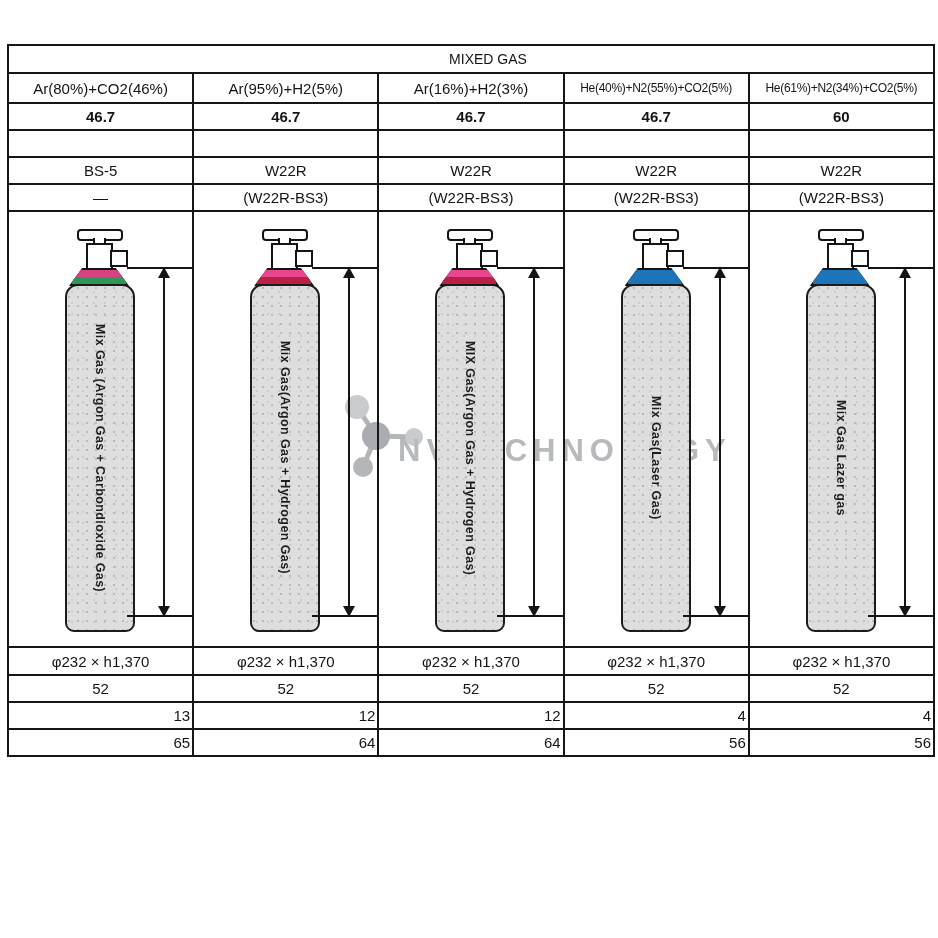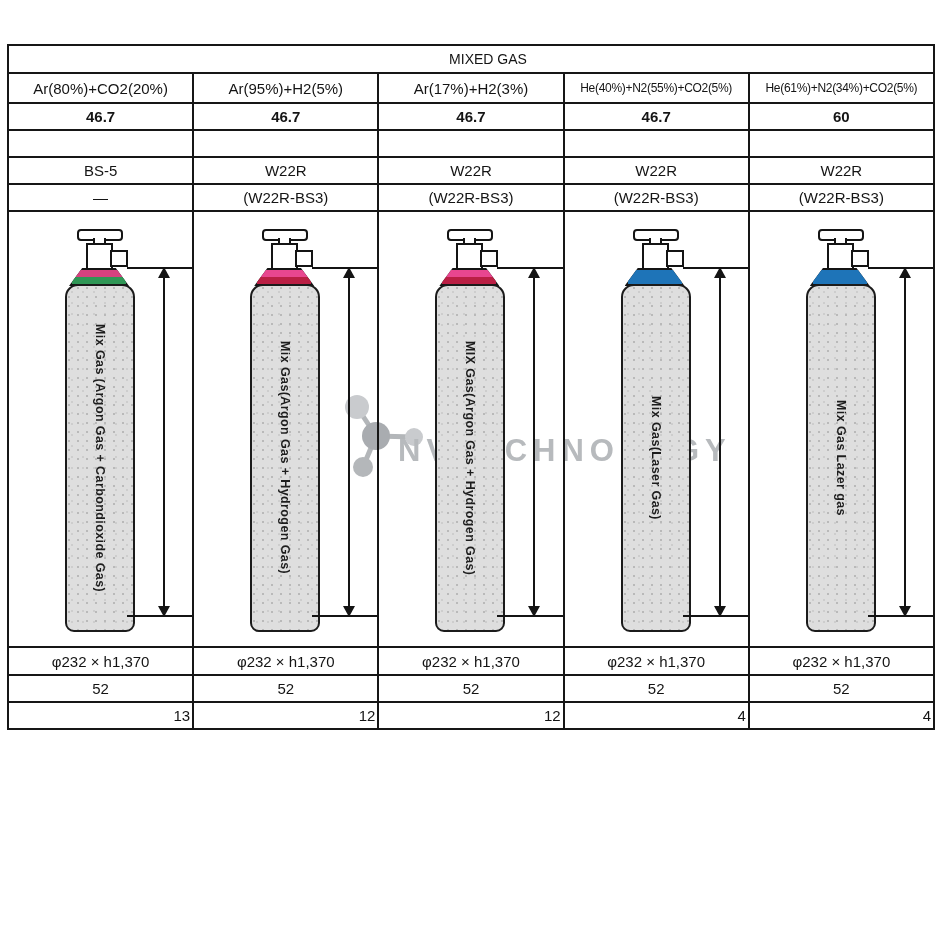--- a/index.html
+++ b/index.html
@@ -119,23 +119,23 @@
         <col style="width:20%">
         <col style="width:20%">
       </colgroup>
 
     <tbody>
         <tr class="r-title">
       <td colspan="5">MIXED GAS</td>
     </tr>
 
     <tr class="r-gas">
-      <td>Ar(80%)+CO2(20%)</td>
+      <td>Ar(80%)+CO2(46%)</td>
       <td>Ar(95%)+H2(5%)</td>
-      <td>Ar(17%)+H2(3%)</td>
+      <td>Ar(16%)+H2(3%)</td>
       <td class="small">He(40%)+N2(55%)+CO2(5%)</td>
       <td class="small">He(61%)+N2(34%)+CO2(5%)</td>
     </tr>
 
     <tr class="r-v">
       <td>46.7</td>
       <td>46.7</td>
       <td>46.7</td>
       <td>46.7</td>
       <td>60</td>
@@ -287,15 +287,22 @@
     </tr>
 
     <tr class="r-num dotted">
       <td>13</td>
       <td>12</td>
       <td>12</td>
       <td>4</td>
       <td>4</td>
     </tr>
 
+    <tr class="r-num dotted">
+      <td>65</td>
+      <td>64</td>
+      <td>64</td>
+      <td>56</td>
+      <td>56</td>
+    </tr>
   </tbody>
     </table>
 </div>
 
 </body></html>

